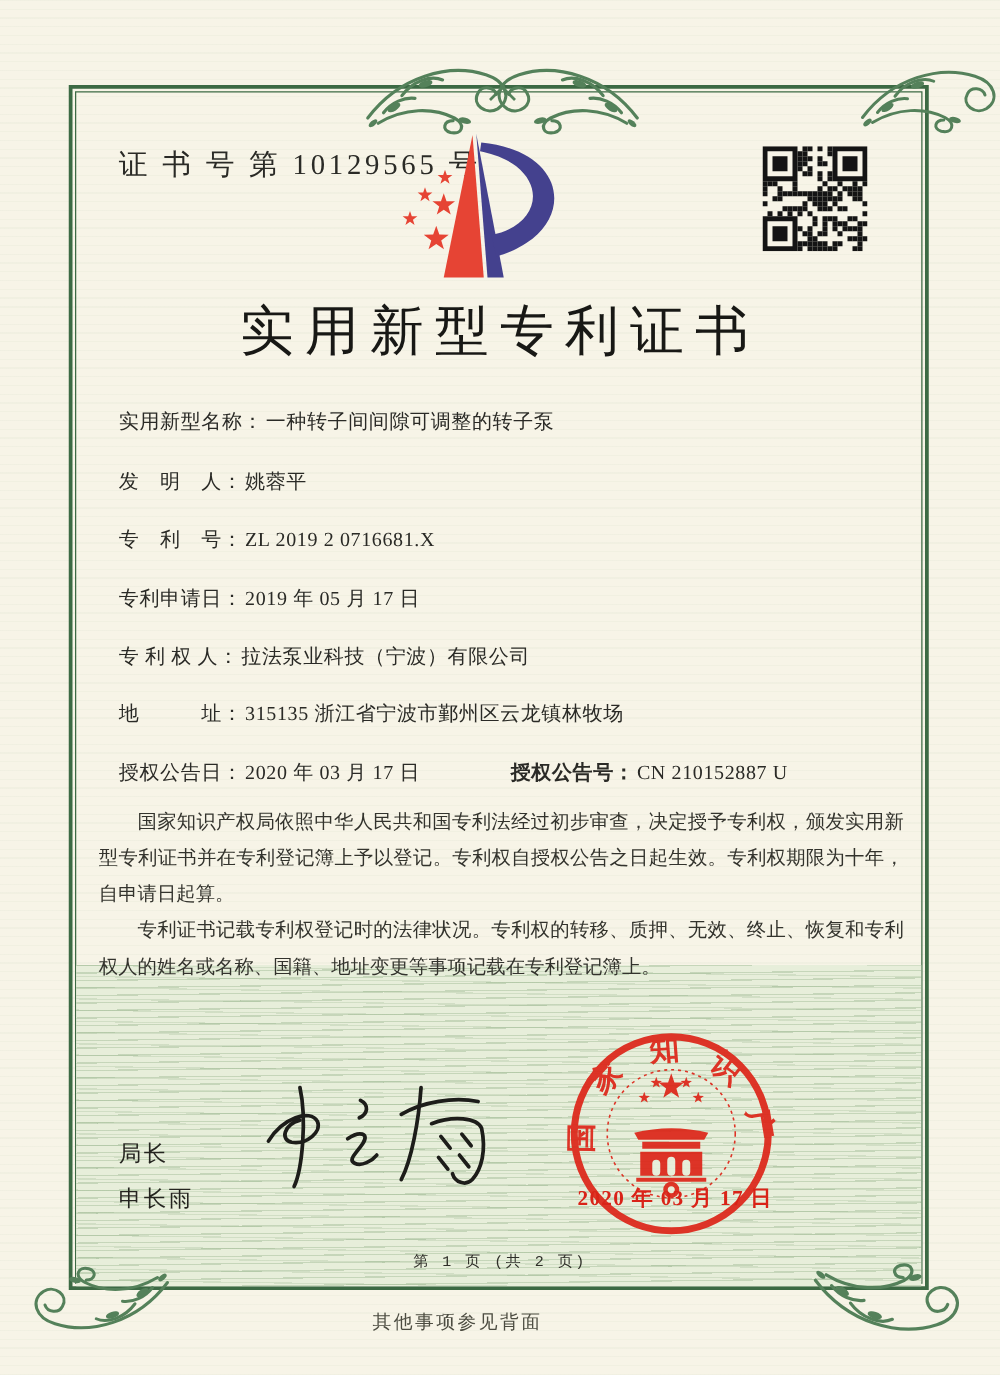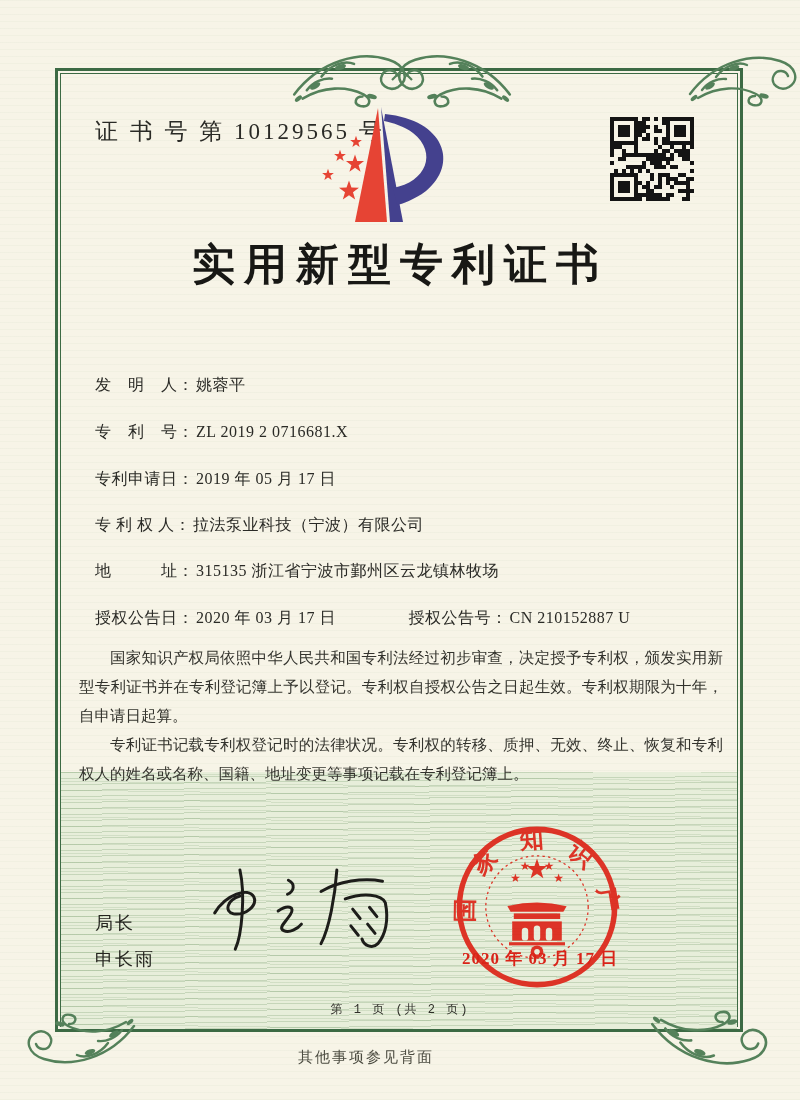--- a/index.html
+++ b/index.html
@@ -6,25 +6,25 @@
   body{background:#e9e7dc;font-family:"Liberation Serif","DejaVu Serif",serif;}
   .page{position:relative;width:800px;height:1100px;background:#f7f4e7;overflow:hidden;margin:0 auto;
         background-image:repeating-linear-gradient(180deg, rgba(160,185,150,0.07) 0 1px, transparent 1px 7px);}
   .frame{position:absolute;left:55px;top:68px;width:682px;height:958px;border:3px solid #3c6a44;}
   .frame-inner{position:absolute;left:2px;top:2px;right:2px;bottom:2px;border:1px solid #3c6a44;}
   .guilloche{position:absolute;left:61px;top:772px;width:676px;height:257px;background-color:#e7eeda;
      background-image:
        repeating-linear-gradient(179.3deg, rgba(110,150,100,0.28) 0 1px, transparent 1px 6px),
        repeating-linear-gradient(180.8deg, rgba(110,150,100,0.18) 0 1px, transparent 1px 9px);}
   .cert-no{position:absolute;left:95px;top:116px;font-size:23px;letter-spacing:3px;color:#2a2a26;}
-  .title{position:absolute;left:0;top:236px;width:800px;text-align:center;font-size:43px;font-weight:700;
+  .title{position:absolute;left:0;top:236px;width:800px;text-align:center;font-size:43px;font-weight:400;
          letter-spacing:9px;color:#181815;}
   .row{position:absolute;left:95px;font-size:16px;color:#2a2a26;letter-spacing:0.5px;white-space:nowrap;}
   .row .lbl{margin-right:2px;}
-  .grant-second{margin-left:68px;}
+  .grant-second{margin-left:68px;font-weight:bold;}
   .paras{position:absolute;left:79px;top:643px;width:644px;font-size:15.5px;line-height:29px;color:#33332d;
          text-align:justify;}
   .paras p{margin:0;text-indent:2em;}
   .signer{position:absolute;left:95px;font-size:18px;color:#24241f;letter-spacing:2px;margin-top:28px;}
   .seal-date{position:absolute;left:462px;top:947px;font-size:17px;font-weight:700;color:#d92318;
              letter-spacing:1px;white-space:nowrap;}
   .footer{position:absolute;left:0;top:1001px;width:800px;text-align:center;font-size:12px;color:#2e2e28;letter-spacing:2px;font-family:Liberation Mono, monospace;}
   .backnote{position:absolute;left:0;top:1048px;width:732px;text-align:center;font-size:15px;color:#4c4c41;letter-spacing:2px;}
   svg{display:block;}
   .abs{position:absolute;}
@@ -241,20 +241,23 @@
         <rect x="48" y="80" width="4" height="4"></rect>
         <rect x="52" y="80" width="4" height="4"></rect>
         <rect x="56" y="80" width="4" height="4"></rect>
         <rect x="72" y="80" width="4" height="4"></rect>
         <rect x="76" y="80" width="4" height="4"></rect>
       </g>
     </svg>
 
   <div class="title">实用新型专利证书</div>
 
+  <div class="row" style="top:327px">
+    <span class="lbl">实用新型名称：</span><span>一种转子间间隙可调整的转子泵</span>
+  </div>
   <div class="row" style="top:375px">
     <span class="lbl">发　明　人：</span><span>姚蓉平</span>
   </div>
   <div class="row" style="top:422px">
     <span class="lbl">专　利　号：</span><span>ZL 2019 2 0716681.X</span>
   </div>
   <div class="row" style="top:469px">
     <span class="lbl">专利申请日：</span><span>2019 年 05 月 17 日</span>
   </div>
   <div class="row" style="top:515px">

